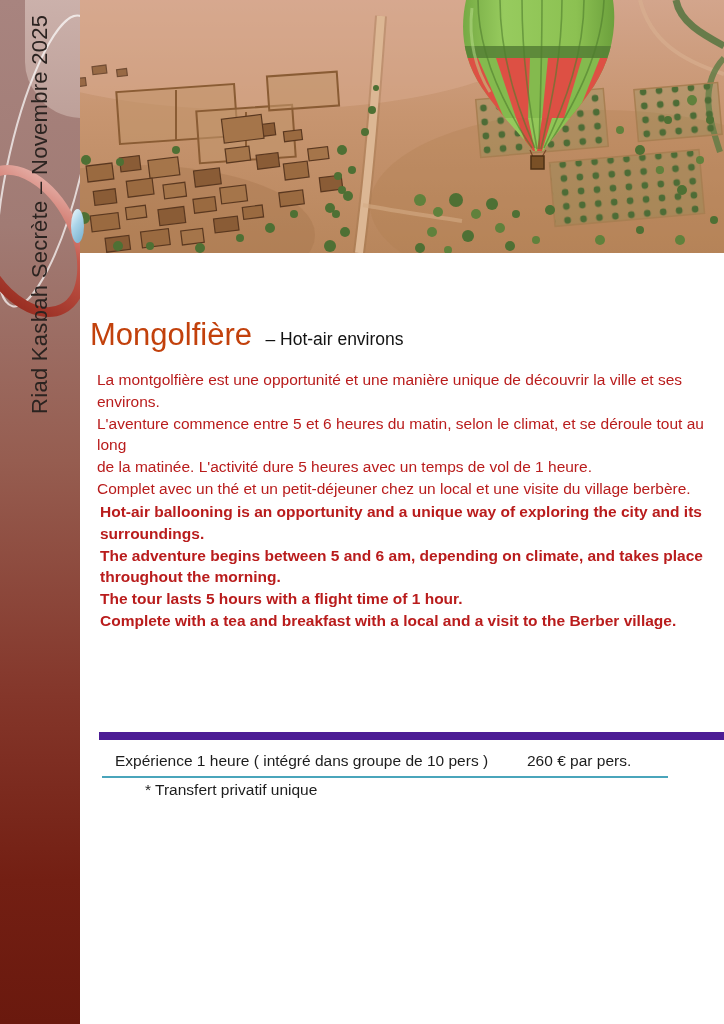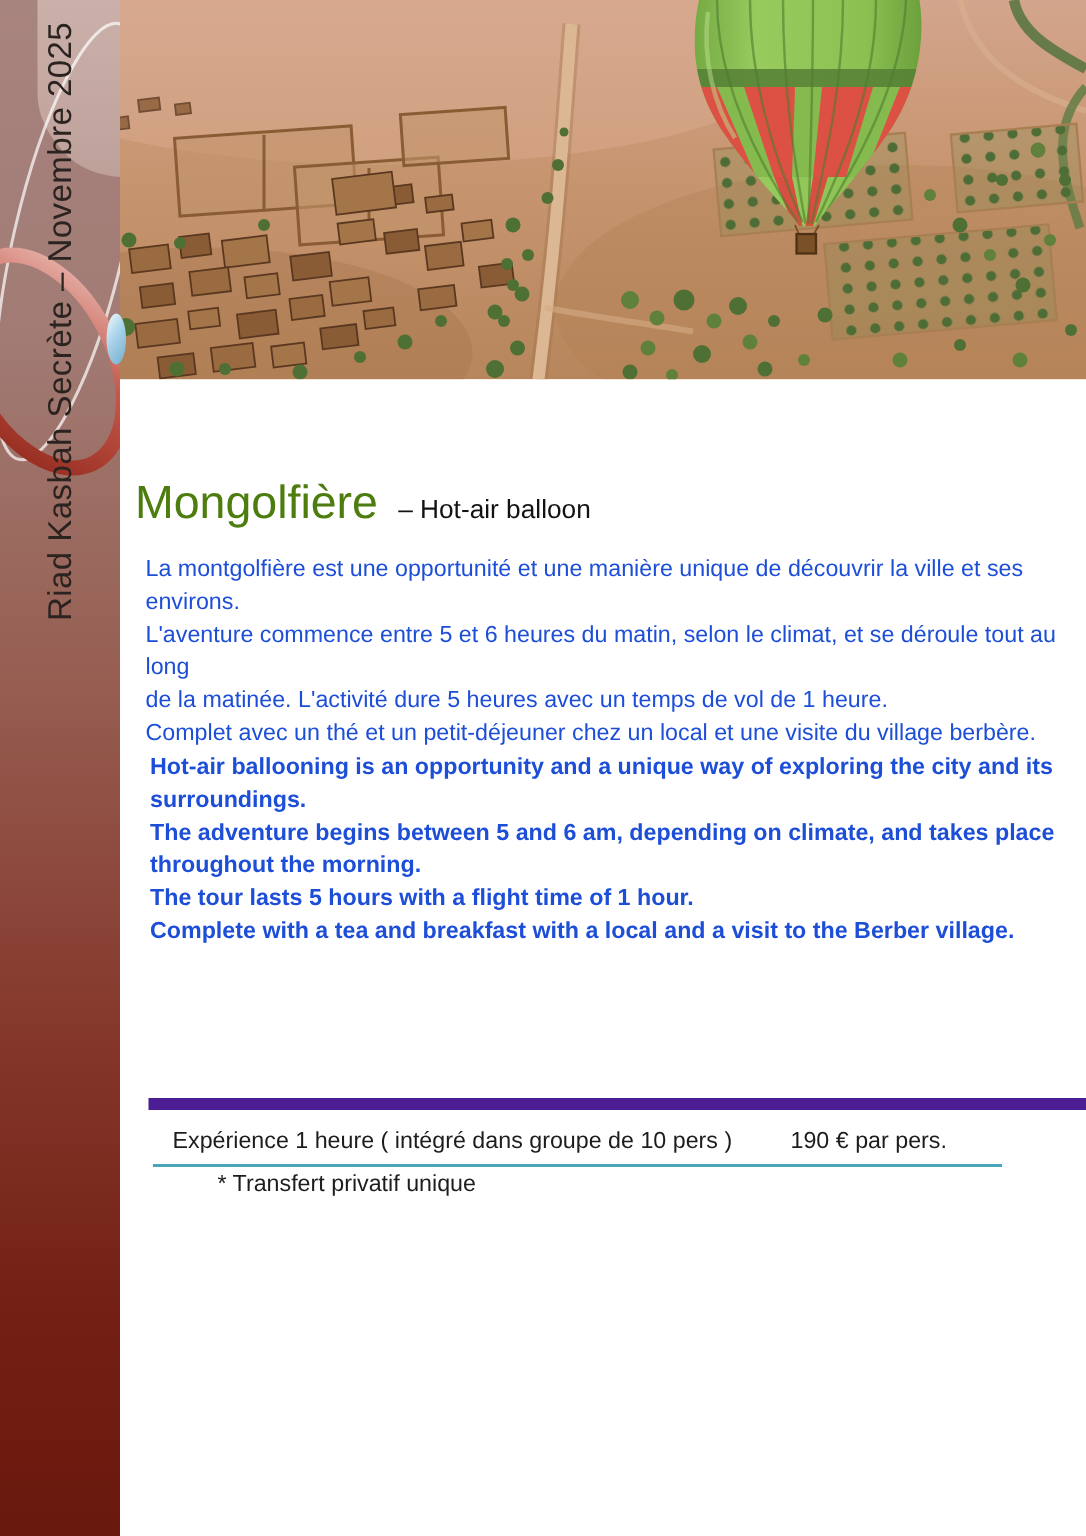--- a/index.html
+++ b/index.html
@@ -17,24 +17,24 @@
 
   
   .blue-oval{position:absolute;left:71px;top:209px;width:13px;height:34px;border-radius:50%;
     background:linear-gradient(125deg,#e2f2fa 10%,#a9d3e8 45%,#7db4d2 90%);z-index:6;}
 
   
   .photo{position:absolute;left:80px;top:0;width:644px;height:253px;overflow:hidden;}
 
   
   .title-row{position:absolute;left:90px;top:317px;white-space:nowrap;}
-  .title-main{font-size:31px;color:#4d7c0f;}
+  .title-main{font-size:31px;color:#c2410c;}
   .title-sub{font-size:17.5px;color:#121212;margin-left:9px;font-weight:bold;font-weight:normal;}
 
-  .para{position:absolute;font-size:15.5px;line-height:21.8px;white-space:pre-line;color:#1d4ed8;}
+  .para{position:absolute;font-size:15.5px;line-height:21.8px;white-space:pre-line;color:#b91c1c;}
   .para-fr{left:97px;top:369px;width:618px;}
   .para-en{left:100px;top:501px;width:605px;font-weight:bold;}
 
   .pricing{position:absolute;left:99px;top:732px;width:627px;border-top:8px solid #4c1d95;}
   .p-row{position:relative;height:36px;}
   .p-label{position:absolute;left:16px;top:12px;font-size:15.5px;}
   .p-price{position:absolute;left:428px;top:12px;font-size:15.5px;}
   .p-underline{width:566px;margin-left:3px;border-bottom:2px solid #4aa5bb;}
   .p-note{position:absolute;left:145px;top:781px;font-size:15.5px;}
 </style>
@@ -232,37 +232,37 @@
         <path d="M450 150 L453 157 M466 150 L462 157" stroke="#7a4a2a" stroke-width="1.2"></path>
         <rect x="451" y="156" width="13" height="13" fill="#7a5026" stroke="#4e3014" stroke-width="1.5"></rect>
       </g>
     </svg>
   </div>
 
   <div class="blue-oval"></div>
 
   <div class="title-row">
     <span class="title-main">Mongolfière</span>
-    <span class="title-sub">– Hot-air balloon</span>
+    <span class="title-sub">– Hot-air environs</span>
   </div>
 
   <div class="para para-fr">La montgolfière est une opportunité et une manière unique de découvrir la ville et ses
 environs.
 L'aventure commence entre 5 et 6 heures du matin, selon le climat, et se déroule tout au long
 de la matinée. L'activité dure 5 heures avec un temps de vol de 1 heure.
 Complet avec un thé et un petit-déjeuner chez un local et une visite du village berbère.</div>
   <div class="para para-en">Hot-air ballooning is an opportunity and a unique way of exploring the city and its
 surroundings.
 The adventure begins between 5 and 6 am, depending on climate, and takes place
 throughout the morning.
 The tour lasts 5 hours with a flight time of 1 hour.
 Complete with a tea and breakfast with a local and a visit to the Berber village.</div>
 
   <div class="pricing">
     <div class="p-row">
       <span class="p-label">Expérience 1 heure ( intégré dans groupe de 10 pers )</span>
-      <span class="p-price">190 € par pers.</span>
+      <span class="p-price">260 € par pers.</span>
     </div>
     <div class="p-underline"></div>
   </div>
   <div class="p-note">* Transfert privatif unique</div>
 
 </div>
 
 </body></html>

